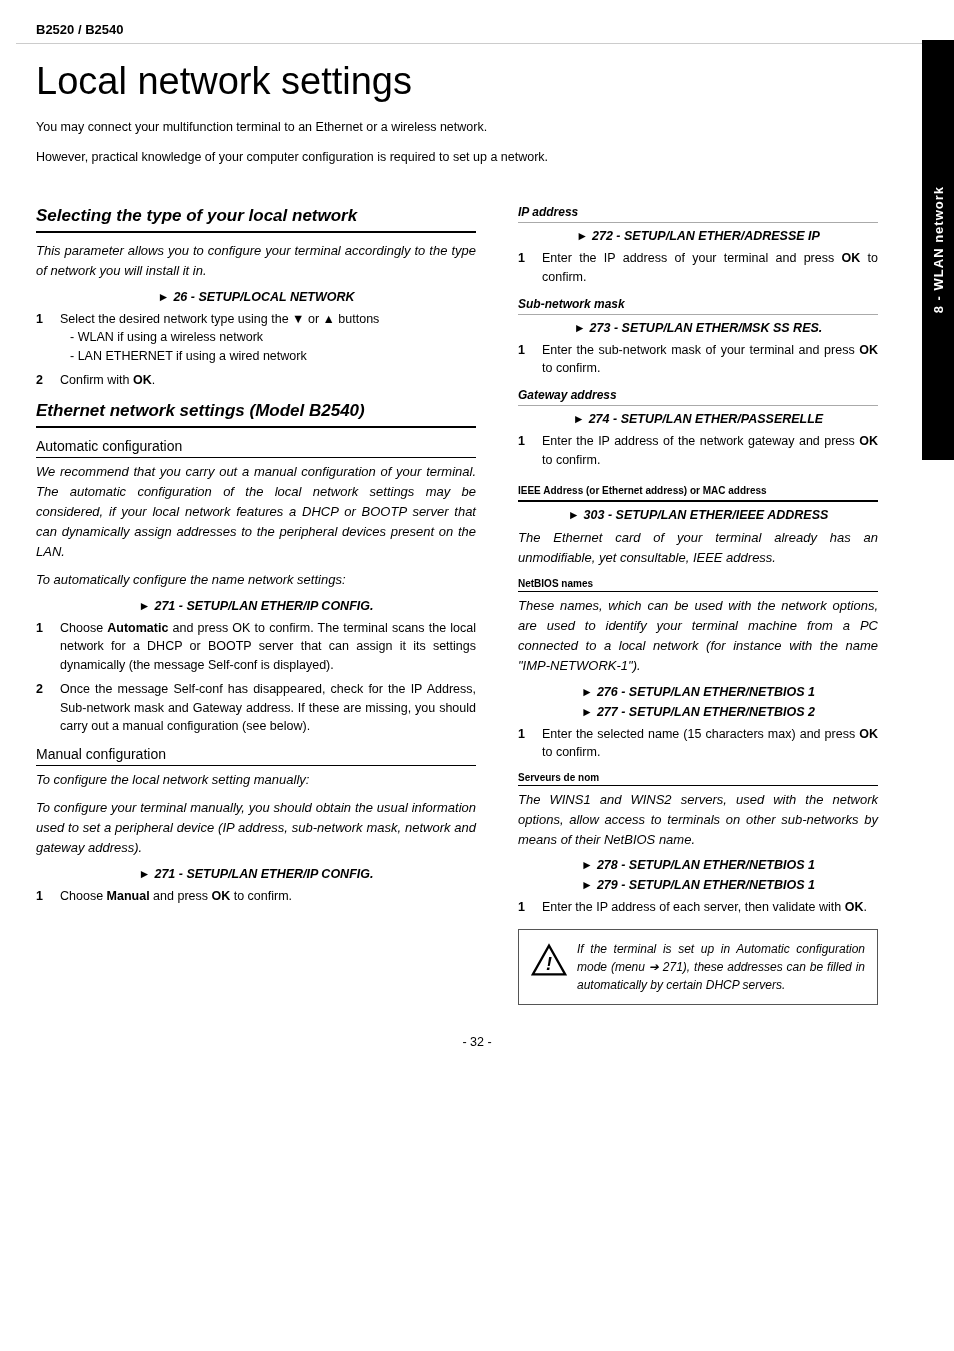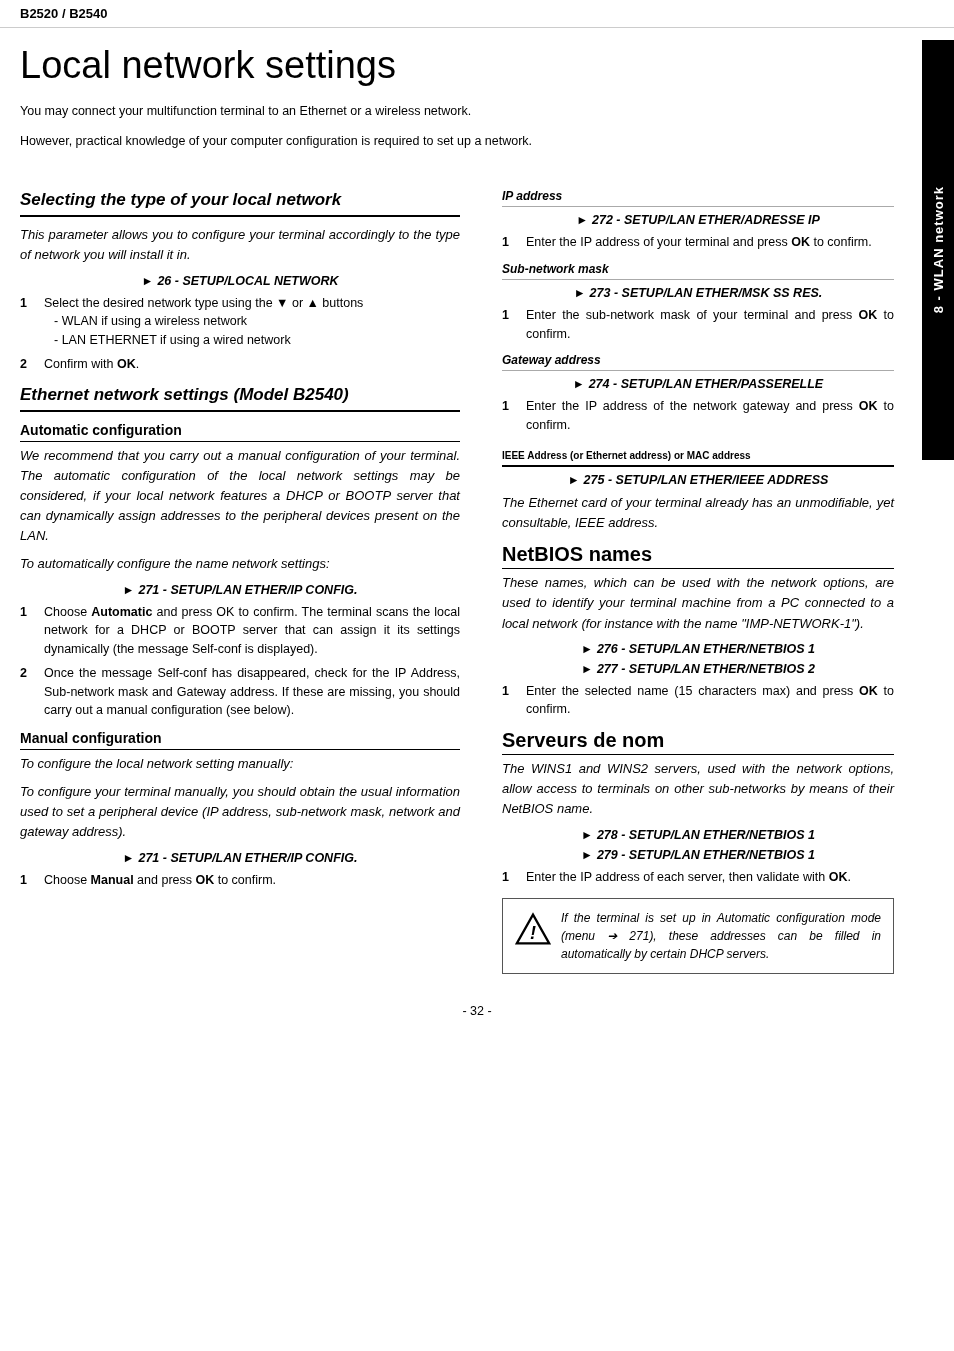--- a/index.html
+++ b/index.html
@@ -10,21 +10,21 @@
       color: #000;
       width: 954px;
       min-height: 1351px;
       position: relative;
       overflow-x: hidden;
     }
     .page-container {
       width: 954px;
       min-height: 1351px;
       position: relative;
-      padding: 0;
+      padding: 16px;
     }
     
     .top-header {
       border-bottom: 1px solid #ccc;
       padding: 6px 20px;
       font-size: 13px;
       font-weight: bold;
     }
     
     .side-tab {
@@ -87,21 +87,21 @@
       margin-top: 10px;
       line-height: 1.3;
     }
     .section-divider {
       border: none;
       border-top: 2px solid #000;
       margin: 4px 0 8px 0;
     }
     .subsection-heading {
       font-size: 14px;
-      font-weight: bold;
+      font-weight: normal;
       margin-top: 10px;
       margin-bottom: 4px;
       border-bottom: 1px solid #000;
       padding-bottom: 3px;
     }
     
     .body-text {
       font-size: 13px;
       line-height: 1.55;
       text-align: justify;
@@ -193,21 +193,21 @@
     .ieee-heading {
       font-size: 10px;
       font-weight: bold;
       margin-top: 14px;
       margin-bottom: 4px;
       border-bottom: 2px solid #000;
       padding-bottom: 3px;
       line-height: 1.3;
     }
     .netbios-heading {
-      font-size: 20px;
+      font-size: 10px;
       font-weight: bold;
       margin-top: 10px;
       margin-bottom: 4px;
       border-bottom: 1px solid #000;
       padding-bottom: 2px;
     }
   </style>
 </head>
 <body>
 
@@ -359,21 +359,21 @@
             <span class="content">Enter the IP address of the network gateway and press <strong>OK</strong> to confirm.</span>
           </li>
         </ol>
       </div>
 
       <div>
         <h3 class="ieee-heading">IEEE Address (or Ethernet address) or MAC address</h3>
 
         <div class="menu-ref">
           <span class="arrow-symbol">►</span>
-          <em><strong>275 - SETUP/LAN ETHER/IEEE ADDRESS</strong></em>
+          <em><strong>303 - SETUP/LAN ETHER/IEEE ADDRESS</strong></em>
         </div>
 
         <p class="body-text">The Ethernet card of your terminal already has an unmodifiable, yet consultable, IEEE address.</p>
       </div>
 
       <div>
         <h3 class="netbios-heading">NetBIOS names</h3>
         <p class="body-text">These names, which can be used with the network options, are used to identify your terminal machine from a PC connected to a local network (for instance with the name "IMP-NETWORK-1").</p>
 
         <div class="menu-ref">

